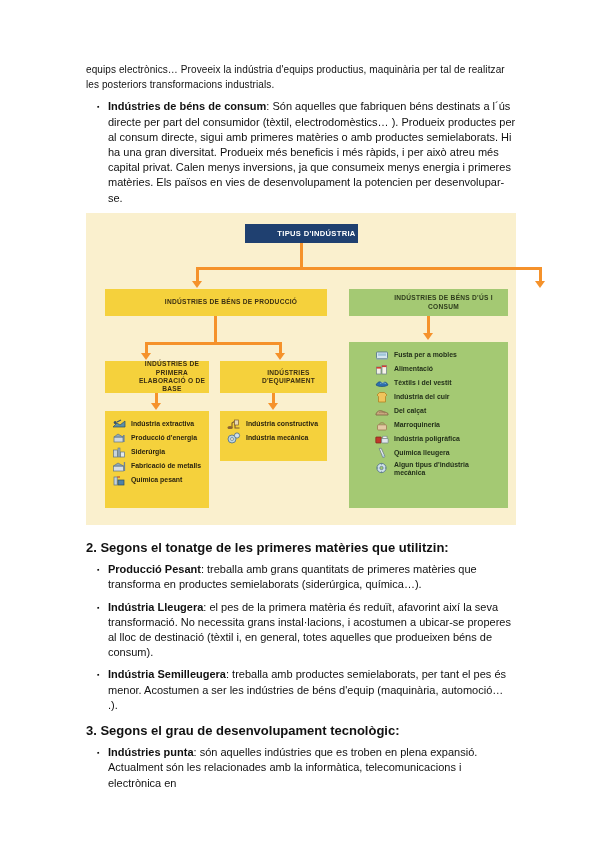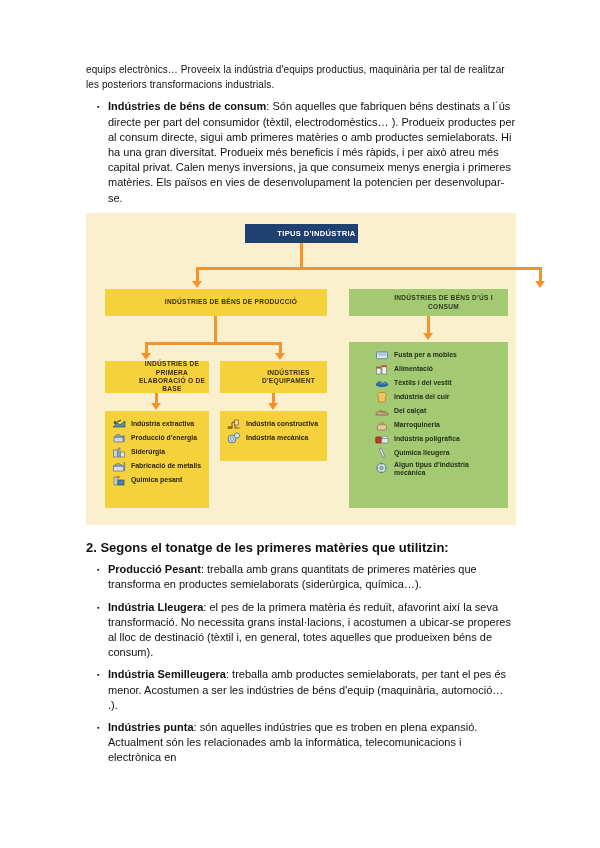--- a/index.html
+++ b/index.html
@@ -406,20 +406,21 @@
       </div>
     </div>
 
     <div class="bullet-row">
       <div class="bullet-mark">▪</div>
       <div class="bullet-body">
         <b>Indústria Semilleugera</b><span>: treballa amb productes semielaborats, per tant el pes és menor. Acostumen a ser les indústries de béns d'equip (maquinària, automoció… .).</span>
       </div>
     </div>
 
+    <div class="heading">3. Segons el grau de desenvolupament tecnològic:</div>
 
     <div class="bullet-row">
       <div class="bullet-mark">▪</div>
       <div class="bullet-body">
         <b>Indústries punta</b><span>: són aquelles indústries que es troben en plena expansió. Actualment són les relacionades amb la informàtica, telecomunicacions i electrònica en</span>
       </div>
     </div>
 
   </div>
 

